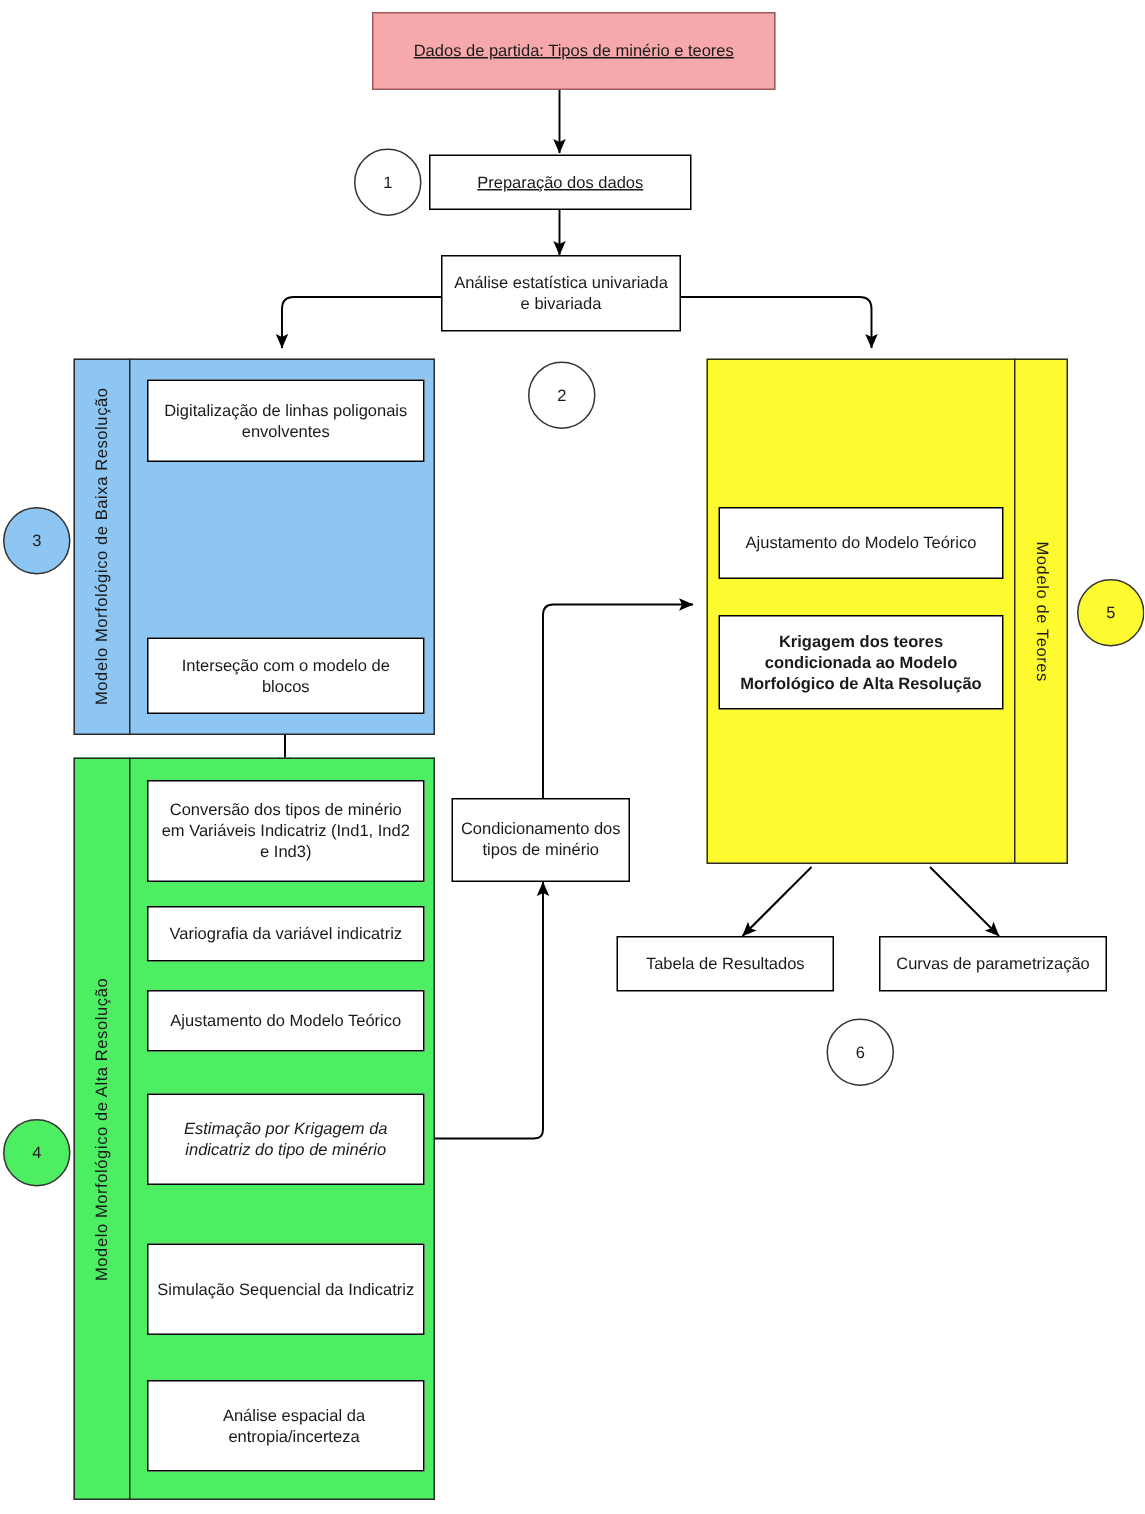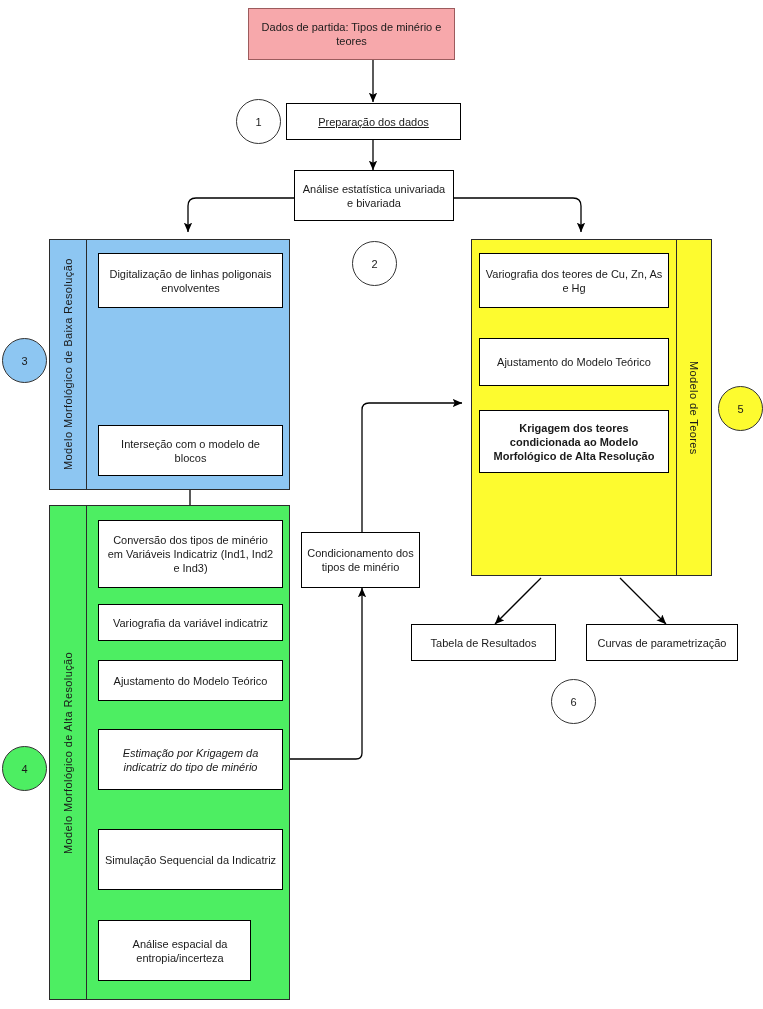--- a/index.html
+++ b/index.html
@@ -142,37 +142,36 @@
   <div class="panel-label up" style="left:50px; top:239px; width:36px; height:251px;">Modelo Morfológico de Baixa Resolução</div>
 
   <div class="panel green" style="left:49px; top:505px; width:241px; height:495px;"></div>
   <div class="panel-divider" style="left:86px; top:505px; height:495px;"></div>
   <div class="panel-label up" style="left:50px; top:505px; width:36px; height:495px;">Modelo Morfológico de Alta Resolução</div>
 
   <div class="panel yellow" style="left:471px; top:239px; width:241px; height:337px;"></div>
   <div class="panel-divider" style="left:676px; top:239px; height:337px;"></div>
   <div class="panel-label" style="left:676px; top:239px; width:36px; height:337px;">Modelo de Teores</div>
 
-  <div class="node start" style="left:248px; top:8px; width:207px; height:52px;">Dados de partida: Tipos de minério e teores</div>
+  <div class="node start" style="left:248px; top:8px; width:269px; height:52px;text-decoration:underline;">Dados de partida: Tipos de minério e teores</div>
 
   <div class="node" style="left:286px; top:103px; width:175px; height:37px;text-decoration:underline;">Preparação dos dados</div>
 
   <div class="node" style="left:294px; top:170px; width:160px; height:51px;">Análise estatística univariada e bivariada</div>
 
   <div class="node" style="left:98px; top:253px; width:185px; height:55px;">Digitalização de linhas poligonais envolventes</div>
   <div class="node" style="left:98px; top:425px; width:185px; height:51px;">Interseção com o modelo de blocos</div>
 
   <div class="node" style="left:98px; top:520px; width:185px; height:68px;">Conversão dos tipos de minério em Variáveis Indicatriz (Ind1, Ind2 e Ind3)</div>
   <div class="node" style="left:98px; top:604px; width:185px; height:37px;">Variografia da variável indicatriz</div>
   <div class="node" style="left:98px; top:660px; width:185px; height:41px;">Ajustamento do Modelo Teórico</div>
   <div class="node" style="left:98px; top:729px; width:185px; height:61px;font-style:italic;">Estimação por Krigagem da indicatriz do tipo de minério</div>
   <div class="node" style="left:98px; top:829px; width:185px; height:61px;">Simulação Sequencial da Indicatriz</div>
-  <div class="node" style="left:98px; top:920px; width:153px; height:61px;padding-left:16px;">Análise espacial da entropia/incerteza</div>
+  <div class="node" style="left:98px; top:920px; width:185px; height:61px;padding-left:16px;">Análise espacial da entropia/incerteza</div>
 
-  <div class="node" style="left:479px; top:253px; width:190px; height:55px;">Variografia dos teores de Cu, Zn, As e Hg</div>
   <div class="node" style="left:479px; top:338px; width:190px; height:48px;">Ajustamento do Modelo Teórico</div>
   <div class="node" style="left:479px; top:410px; width:190px; height:63px;font-weight:bold;">Krigagem dos teores condicionada ao Modelo Morfológico de Alta Resolução</div>
 
   <div class="node" style="left:301px; top:532px; width:119px; height:56px;">Condicionamento dos tipos de minério</div>
 
   <div class="node" style="left:411px; top:624px; width:145px; height:37px;">Tabela de Resultados</div>
   <div class="node" style="left:586px; top:624px; width:152px; height:37px;">Curvas de parametrização</div>
 
   <div class="marker" style="left:236px; top:99px; width:45px; height:45px;">1</div>
   <div class="marker" style="left:352px; top:241px; width:45px; height:45px;">2</div>

